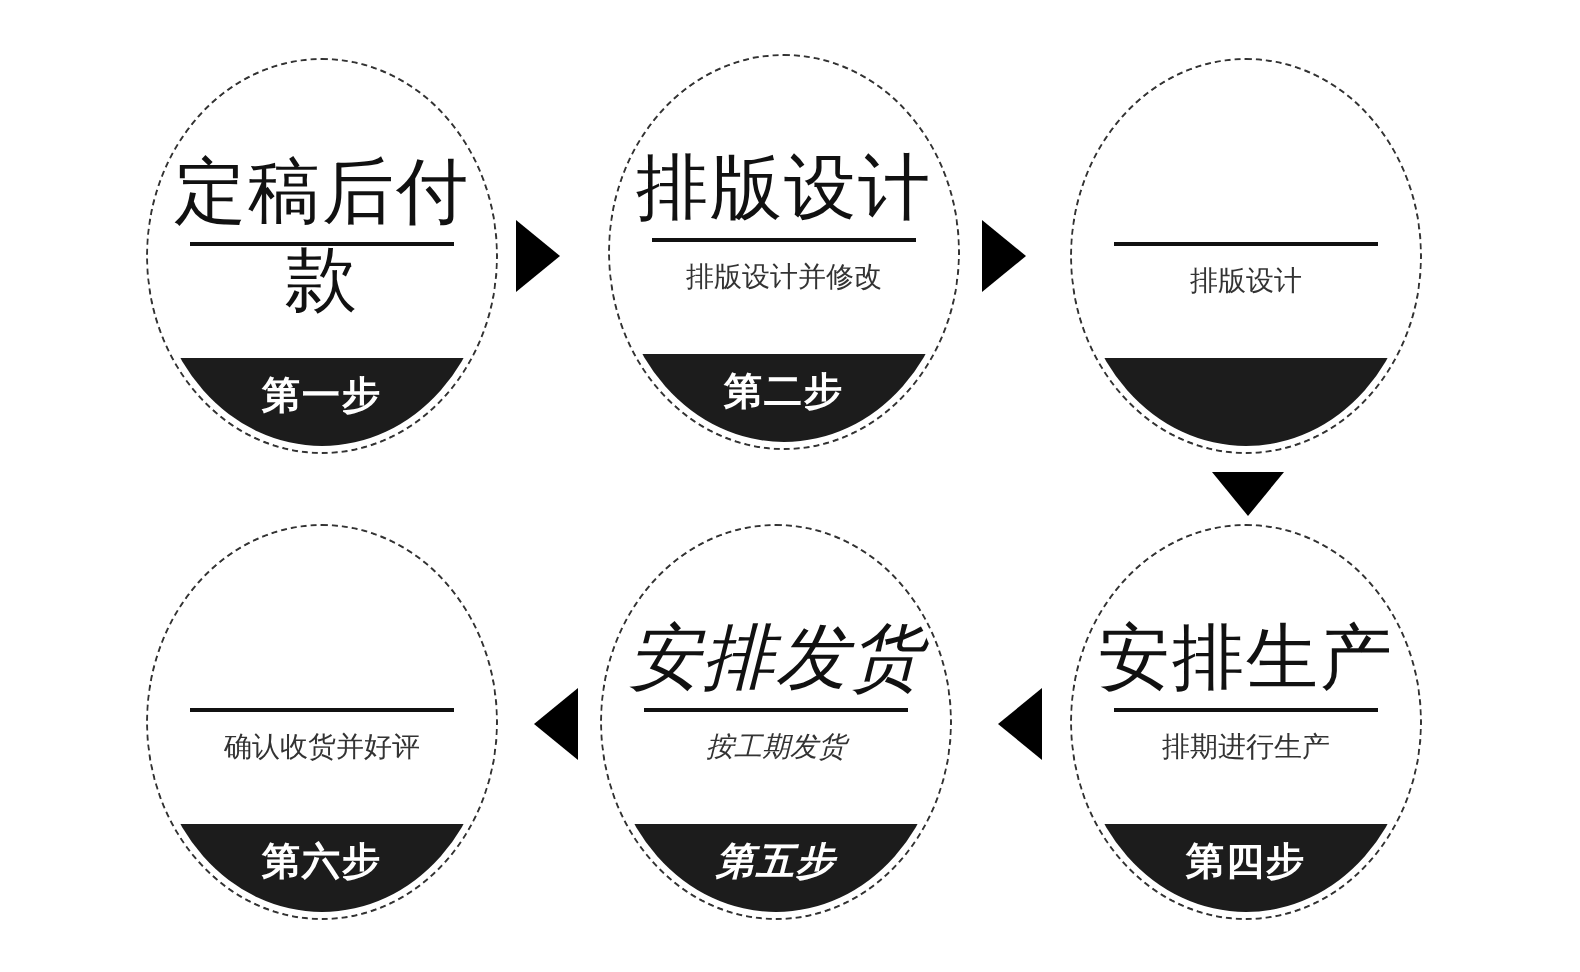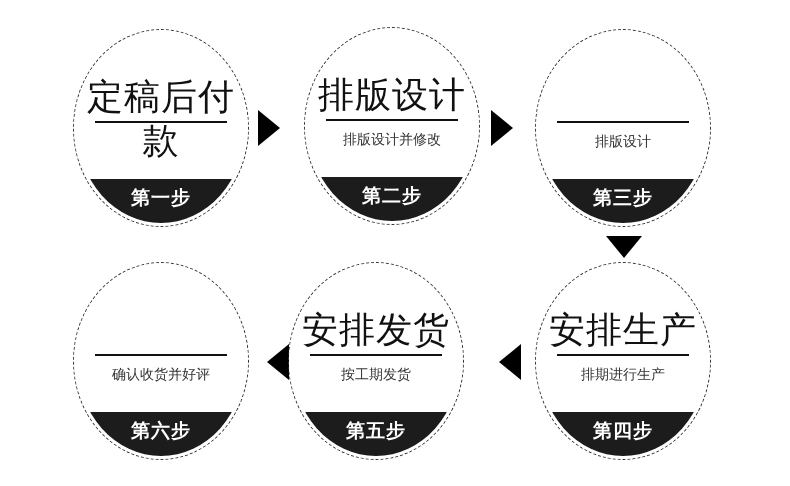--- a/index.html
+++ b/index.html
@@ -54,41 +54,40 @@
 <div class="arrow right" style="left:491px; top:110px;"></div>
 
 <div class="step" style="left:535px; top:29px;">
   <div class="ring"></div>
   <div class="inner">
     <div class="rule"></div>
     <div class="desc">
       <div>排版设计</div>
     </div>
     <div class="band"></div>
-    <div class="band-label">第三步</div>
   </div>
 </div>
 
 <div class="arrow down" style="left:606px; top:236px;"></div>
 
 <div class="step" style="left:73px; top:262px;">
   <div class="ring"></div>
   <div class="inner">
     <div class="rule"></div>
     <div class="desc">
       <div>确认收货并好评</div>
     </div>
     <div class="band"></div>
     <div class="band-label">第六步</div>
   </div>
 </div>
 
 <div class="arrow left" style="left:267px; top:344px;"></div>
 
-<div class="step" style="left:288px; top:262px;">
+<div class="step" style="left:300px; top:262px;font-style:italic;">
   <div class="ring"></div>
   <div class="inner">
     <div class="title">安排发货</div>
     <div class="rule"></div>
     <div class="desc">
       <div>按工期发货</div>
     </div>
     <div class="band"></div>
     <div class="band-label">第五步</div>
   </div>

